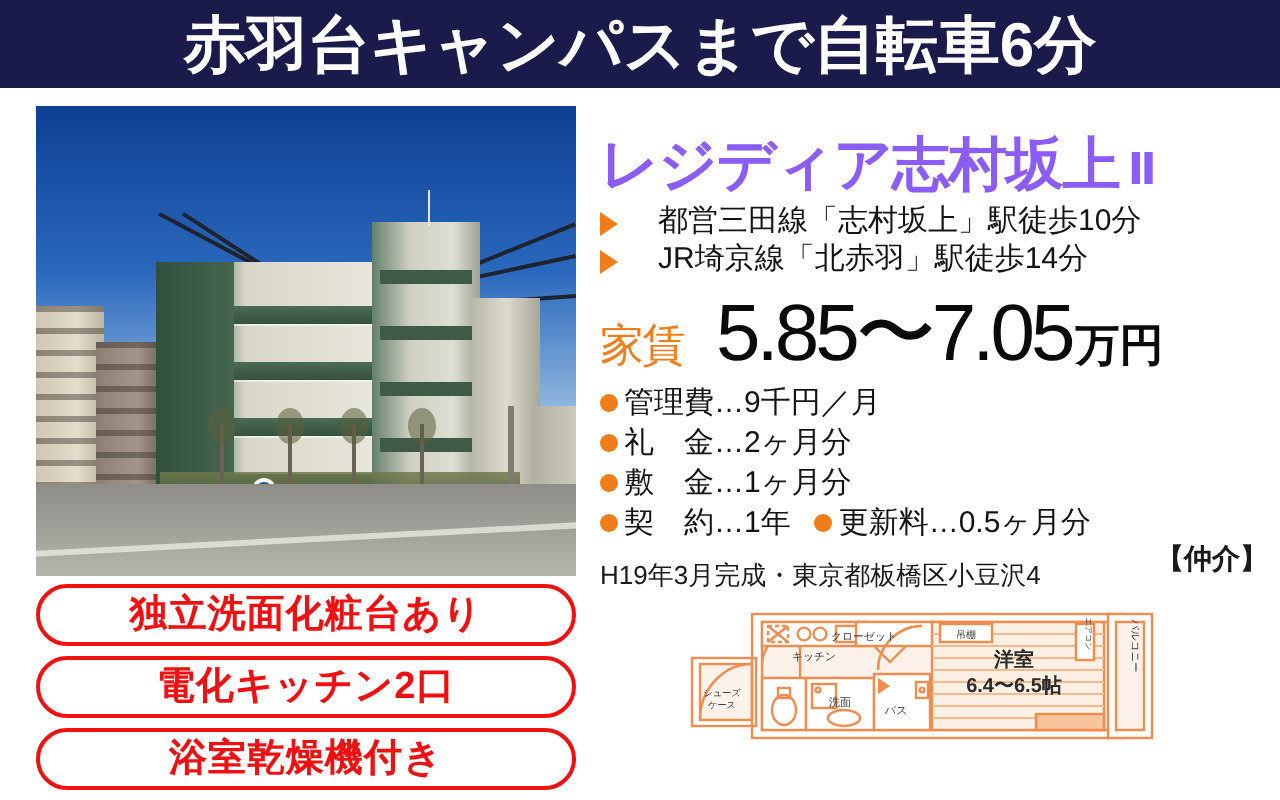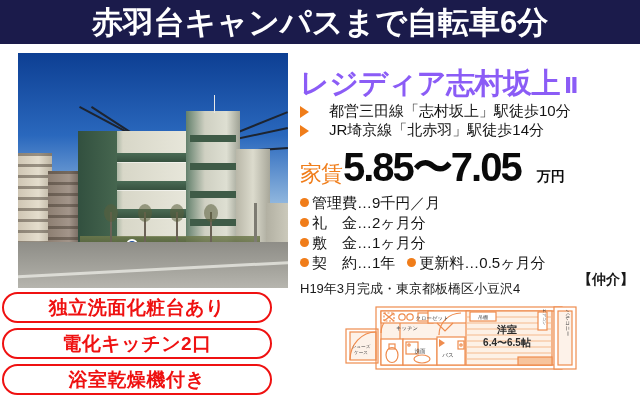--- a/index.html
+++ b/index.html
@@ -136,21 +136,21 @@
     content: ""; position: absolute; left: 5px; top: 12px; width: 2px; height: 26px; background: #b8b6ac;
   }
   .hedge {
     position: absolute; left: 62px; bottom: 40px; width: 180px; height: 12px;
     background: linear-gradient(180deg,#6f7a4c 0%, #55603a 100%);
     opacity: .85;
   }
 
   
   .features {
-    position: absolute; left: 2px; top: 292px;
+    position: absolute; left: 18px; top: 292px;
     width: 270px;
     display: flex; flex-direction: column; gap: 5px;
   }
   .feature-box {
     height: 31px;
     border: 2px solid #ef1111;
     border-radius: 16px;
     background: #ffffff;
     display: flex; align-items: center; justify-content: center;
   }
@@ -187,25 +187,25 @@
   }
 
   .rent-row {
     display: flex; align-items: baseline; margin-top: 7px;
     white-space: nowrap;
   }
   .rent-label {
     color: #f07d1a; font-size: 22px; font-weight: normal; letter-spacing: -1px;
   }
   .rent-value {
-    color: #0a0a0a; font-size: 40px; font-weight: bold; letter-spacing: -2px;
-    line-height: 1; margin-left: 1px;
+    color: #0a0a0a; font-size: 40px; font-weight: normal; letter-spacing: -2px;
+    line-height: 1; margin-left: 16px;
   }
   .rent-unit {
-    color: #0a0a0a; font-size: 14px; font-weight: bold; margin-left: 16px;
+    color: #0a0a0a; font-size: 22px; font-weight: bold; margin-left: 2px;
   }
 
   .fee-list { margin-top: 4px; }
   .fee-line {
     display: flex; align-items: center;
     font-size: 15px; color: #141414; line-height: 1.33;
     white-space: nowrap;
   }
   .dot {
     width: 9px; height: 9px; border-radius: 50%;

